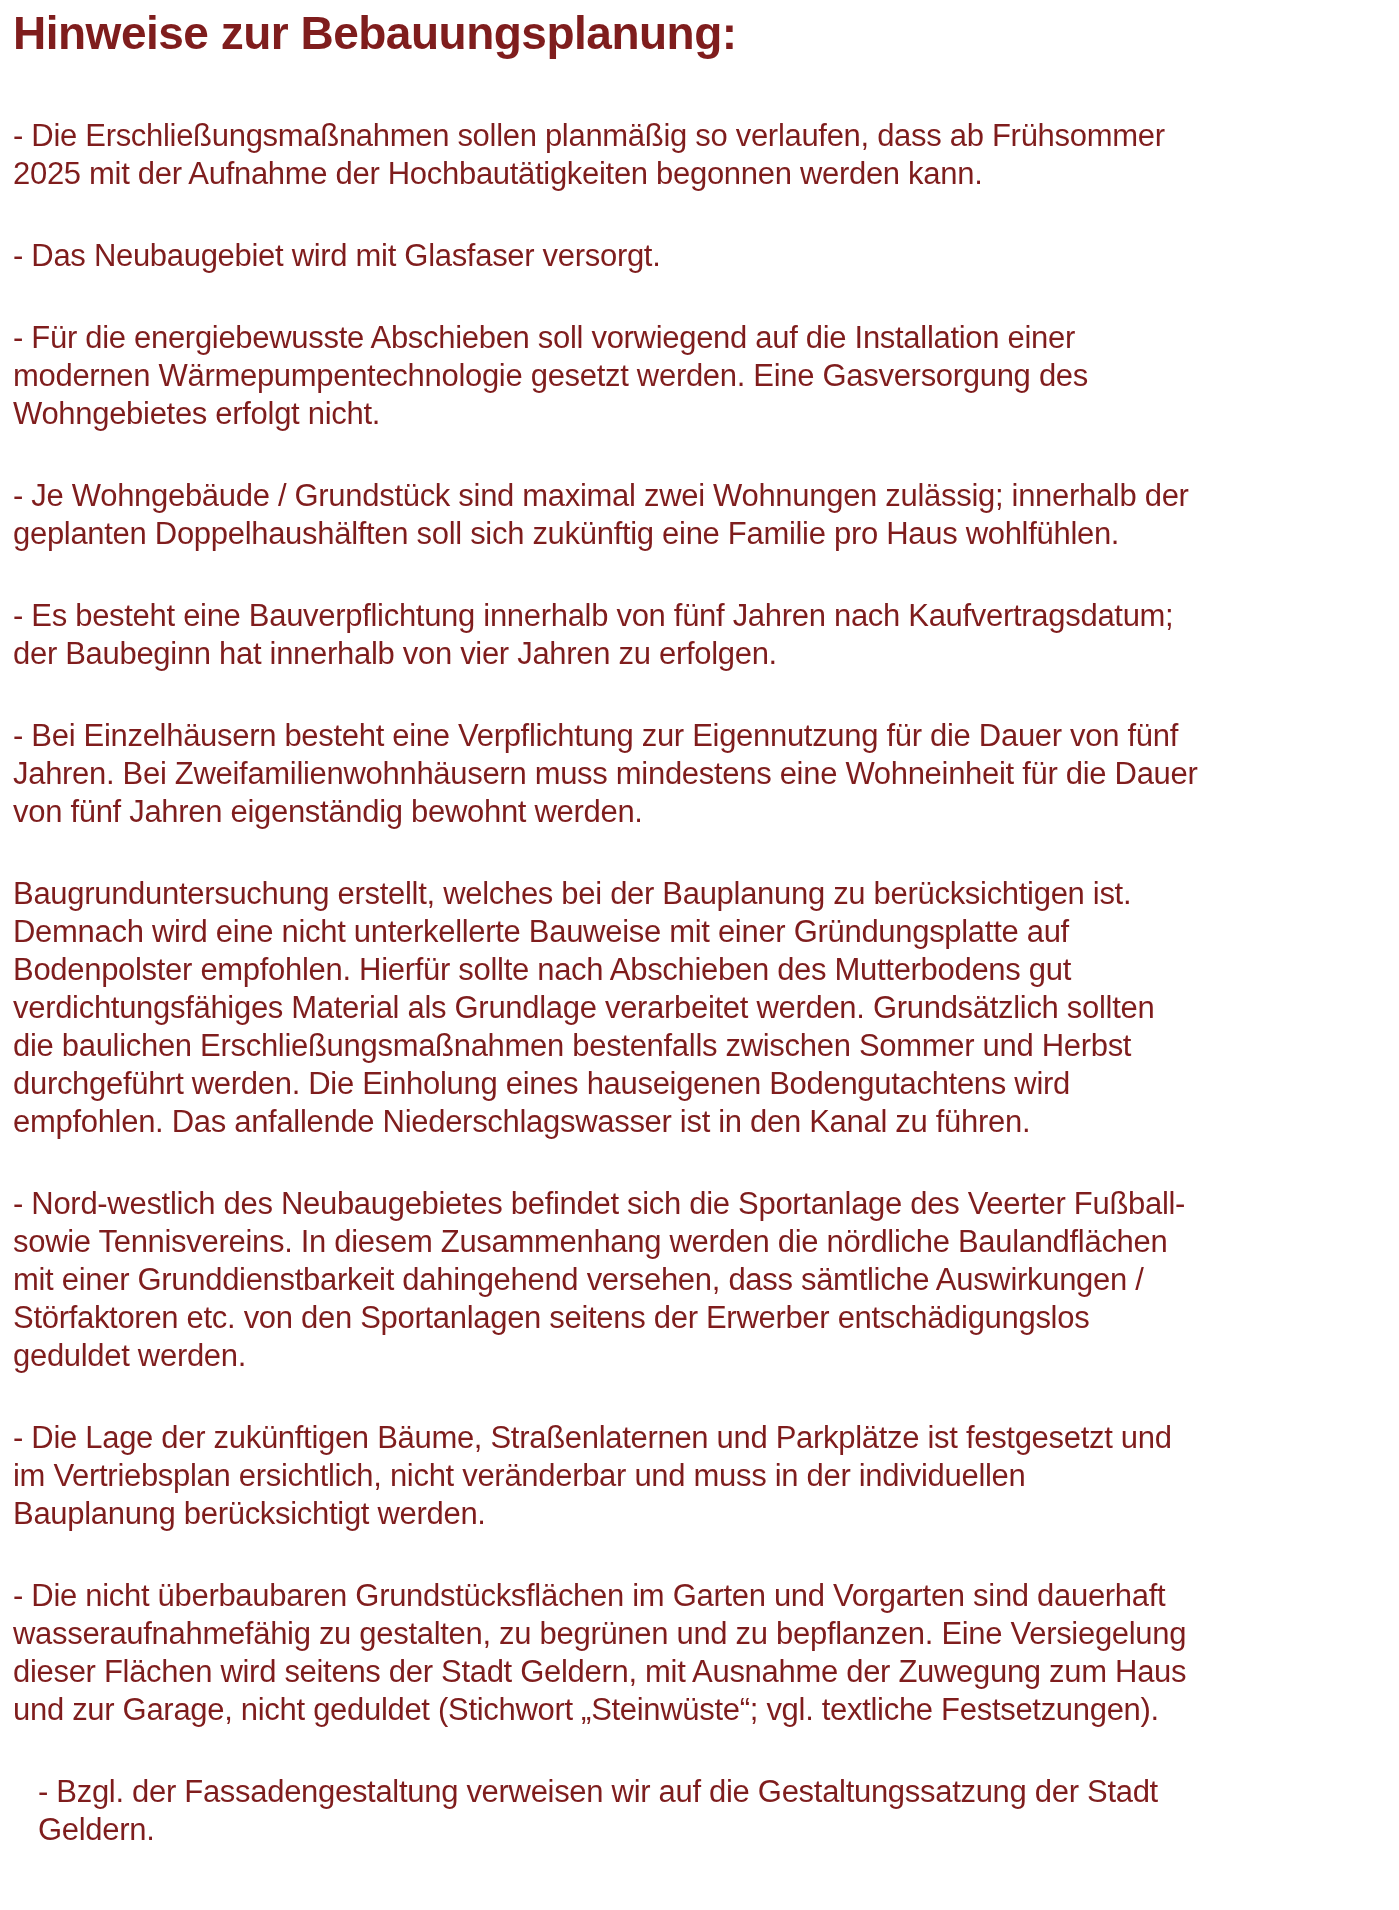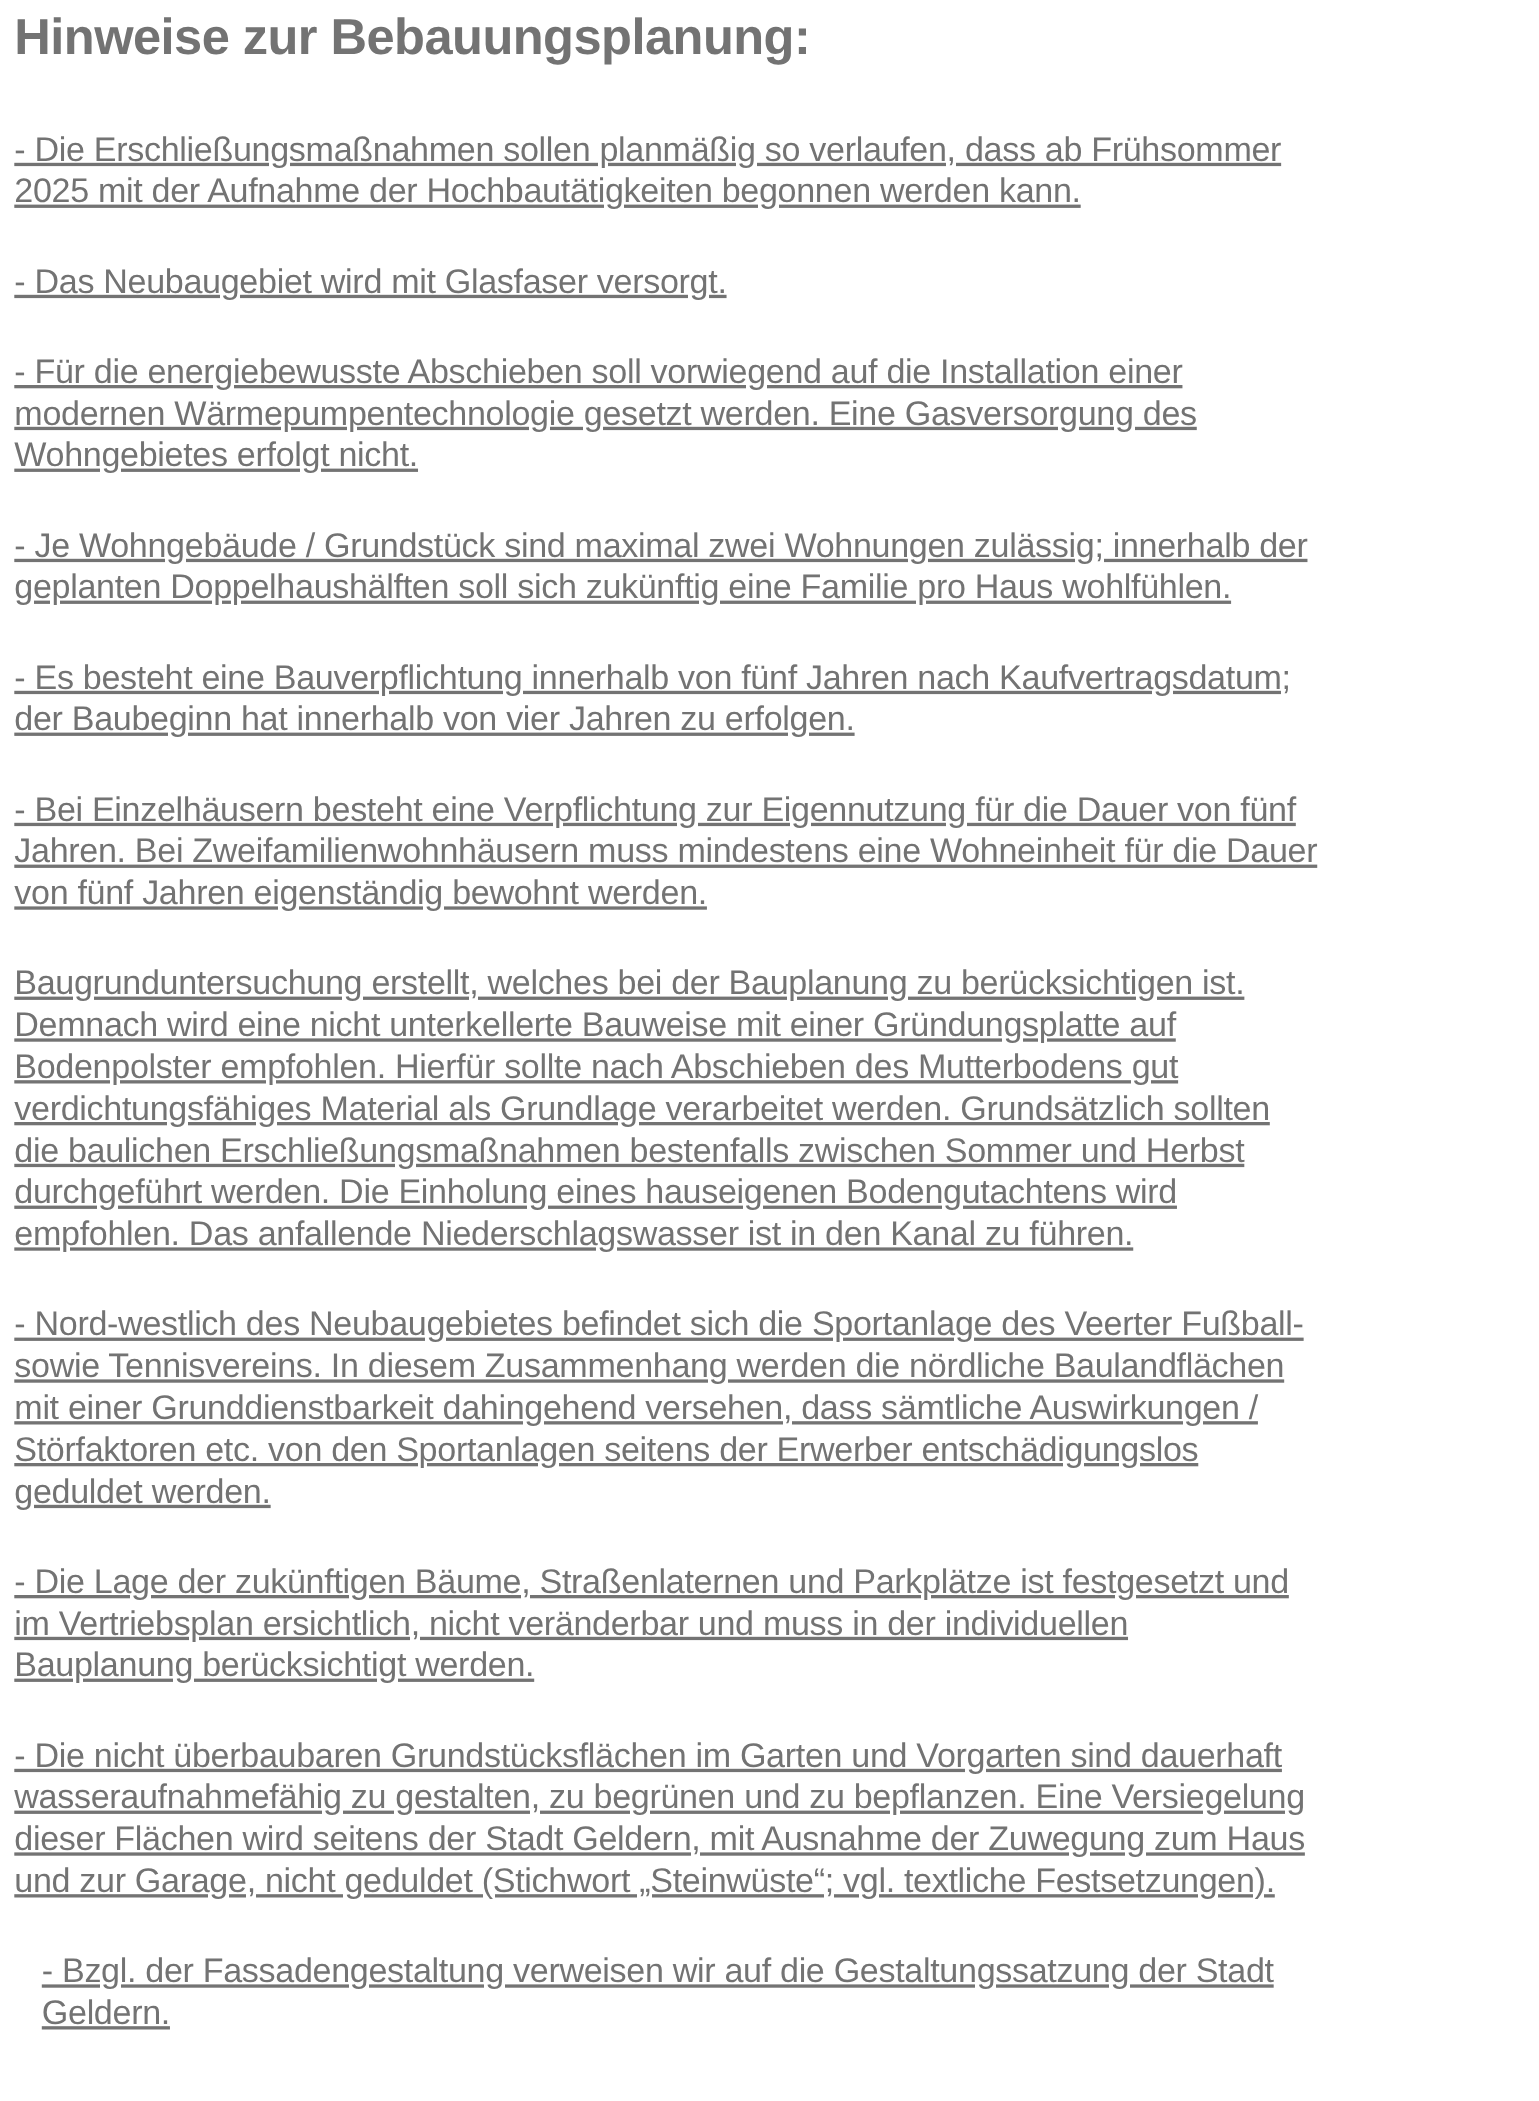--- a/index.html
+++ b/index.html
@@ -11,21 +11,21 @@
     width: 1399px;
     height: 1910px;
     overflow: hidden;
   }
   .page {
     box-sizing: border-box;
     width: 1399px;
     min-height: 1910px;
     padding: 6px 18px 0 13px;
     font-family: "Liberation Sans", sans-serif;
-    color: #737373;
+    color: #7f1d1d;
     background: #ffffff;
   }
   .doc-title {
     font-size: 46px;
     font-weight: 700;
     line-height: 1.2;
     letter-spacing: -0.5px;
     margin: 0 0 56px 0;
     white-space: nowrap;
   }
@@ -37,21 +37,20 @@
   }
   .para:last-child {
     margin-bottom: 0;
     margin-left: 25px;
   }
   .line {
     font-size: 31px;
     line-height: 38px;
     letter-spacing: -0.3px;
     white-space: nowrap;
-    text-decoration: underline;
   }
 </style>
 </head>
 <body>
 
 <div class="page">
   <div class="doc-title">Hinweise zur Bebauungsplanung:</div>
   <div class="paragraphs">
       <div class="para">
         <div class="line">- Die Erschließungsmaßnahmen sollen planmäßig so verlaufen, dass ab Frühsommer</div>

